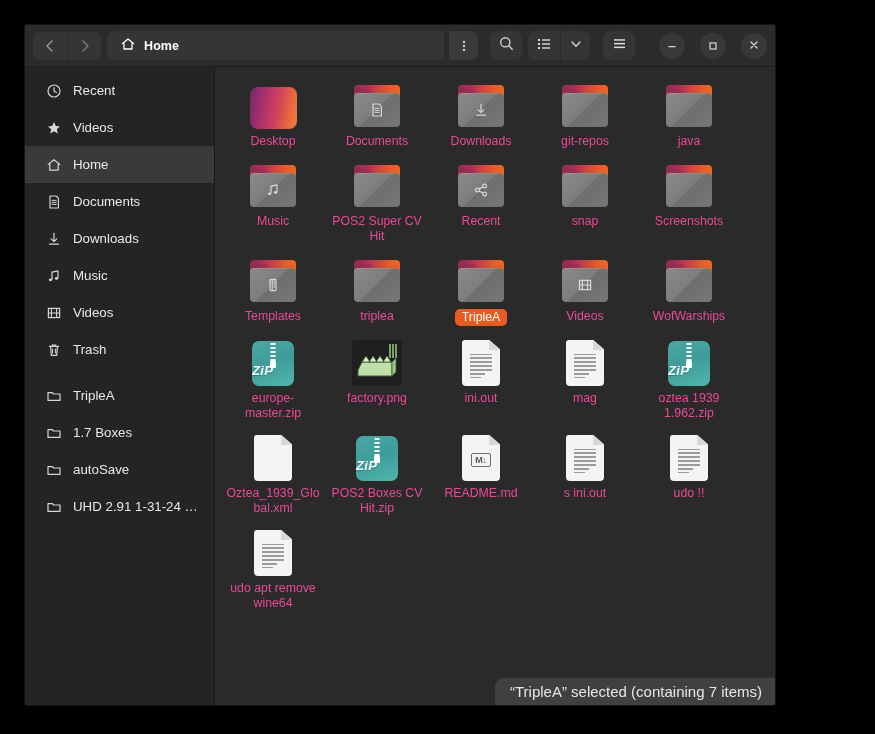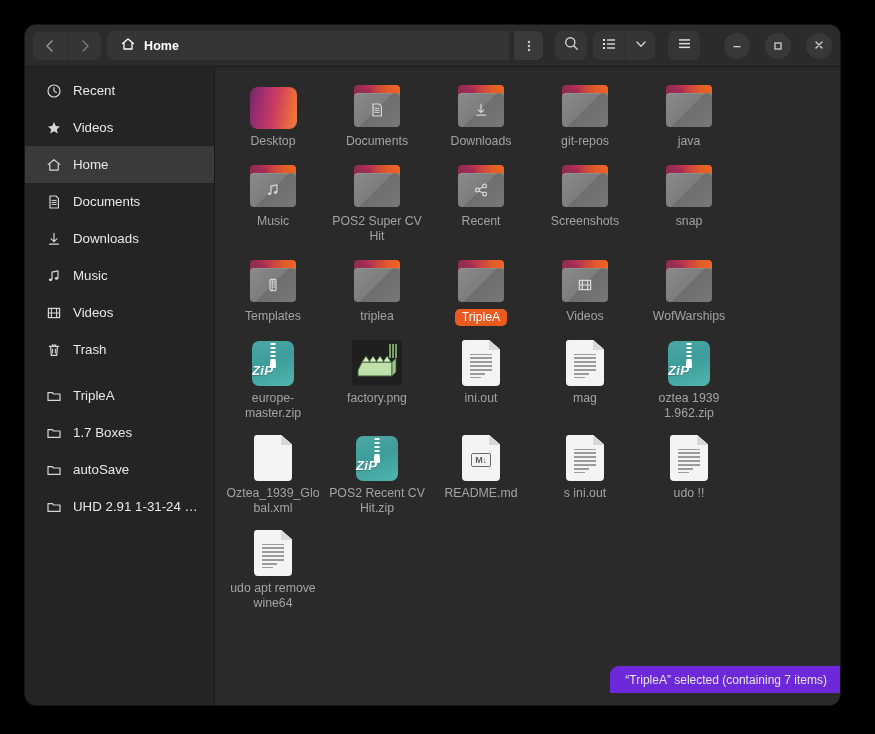--- a/index.html
+++ b/index.html
@@ -5,23 +5,23 @@
   * { box-sizing: border-box; margin: 0; padding: 0; }
   html, body {
     width: 875px; height: 734px;
     background: #000000;
     font-family: "Liberation Sans", sans-serif;
     overflow: hidden;
   }
   #window {
     position: absolute;
     left: 25px; top: 25px;
-    width: 815px; height: 680px;
+    width: 750px; height: 680px;
     background: #242424;
-    border-radius: 11px;
+    border-radius: 2px;
     overflow: hidden;
     display: flex;
     flex-direction: column;
     box-shadow: 0 0 0 1px #151515;
   }
 
   
   #headerbar {
     height: 42px;
     background: #2b2b2b;
@@ -170,21 +170,21 @@
     align-items: center;
     cursor: pointer;
   }
   .icon-wrap {
     width: 56px; height: 50px;
     display: flex; align-items: flex-end; justify-content: center;
     margin-bottom: 5px;
   }
   .cap {
     font-size: 12.3px;
-    color: #a3a3a3;
+    color: #ec4899;
     text-align: center;
     line-height: 15px;
     width: 96px;
     word-wrap: break-word;
     overflow-wrap: break-word;
   }
   .cap.selected {
     background: #eb5b20;
     border-radius: 5px;
     padding: 1px 7px;
@@ -307,29 +307,29 @@
     width: 50px; height: 46px;
     background: #1f1f1f;
     border-radius: 4px;
     position: relative;
     overflow: hidden;
   }
 
   
   #statusbar {
     position: absolute;
-    right: 0; bottom: 12px;
+    right: 0; bottom: 0;
     height: 27px;
-    background: #6d28d9;
+    background: #404040;
     border-radius: 9px 0 0 0;
     display: flex;
     align-items: center;
     padding: 0 13px 0 15px;
     color: #e6e6e6;
-    font-size: 12px;
+    font-size: 15px;
     white-space: nowrap;
     box-shadow: 0 -1px 0 rgba(255,255,255,.03);
   }
 </style>
 </head>
 <body>
 
 <div id="window">
 
   <div id="headerbar">
@@ -630,30 +630,30 @@
             </div>
             <div class="cap">Recent</div>
           </div>
           <div class="cell">
             <div class="icon-wrap">
               <div class="folder">
                 <div class="tab"></div>
                 <div class="front"></div>
               </div>
             </div>
+            <div class="cap">snap</div>
+          </div>
+          <div class="cell">
+            <div class="icon-wrap">
+              <div class="folder">
+                <div class="tab"></div>
+                <div class="front"></div>
+              </div>
+            </div>
             <div class="cap">Screenshots</div>
-          </div>
-          <div class="cell">
-            <div class="icon-wrap">
-              <div class="folder">
-                <div class="tab"></div>
-                <div class="front"></div>
-              </div>
-            </div>
-            <div class="cap">snap</div>
           </div>
           <div class="cell">
             <div class="icon-wrap">
               <div class="folder">
                 <div class="tab"></div>
                 <div class="front">
                   <svg width="16" height="16" viewBox="0 0 16 16">
                     <rect x="5" y="2.4" width="6" height="11.2" rx="1" fill="none" stroke="currentColor" stroke-width="1.2"></rect>
                     <path d="M7.2 2.4 V13.6" stroke="currentColor" stroke-width="1.1"></path>
                     <path d="M8.4 4 H10 M8.4 5.6 H10 M8.4 7.2 H10 M8.4 8.8 H10 M8.4 10.4 H10" stroke="currentColor" stroke-width="0.9"></path>
@@ -780,21 +780,21 @@
             <div class="cap">Oztea_1939_Global.xml</div>
           </div>
           <div class="cell">
             <div class="icon-wrap">
               <div class="zip">
                 <div class="zipper"></div>
                 <div class="pull"></div>
                 <div class="zt">ZiP</div>
               </div>
             </div>
-            <div class="cap">POS2 Recent CV Hit.zip</div>
+            <div class="cap">POS2 Boxes CV Hit.zip</div>
           </div>
           <div class="cell">
             <div class="icon-wrap">
               <div class="doc">
                 <div class="fold"></div>
                 <span class="md-badge">M↓</span>
               </div>
             </div>
             <div class="cap">README.md</div>
           </div>

